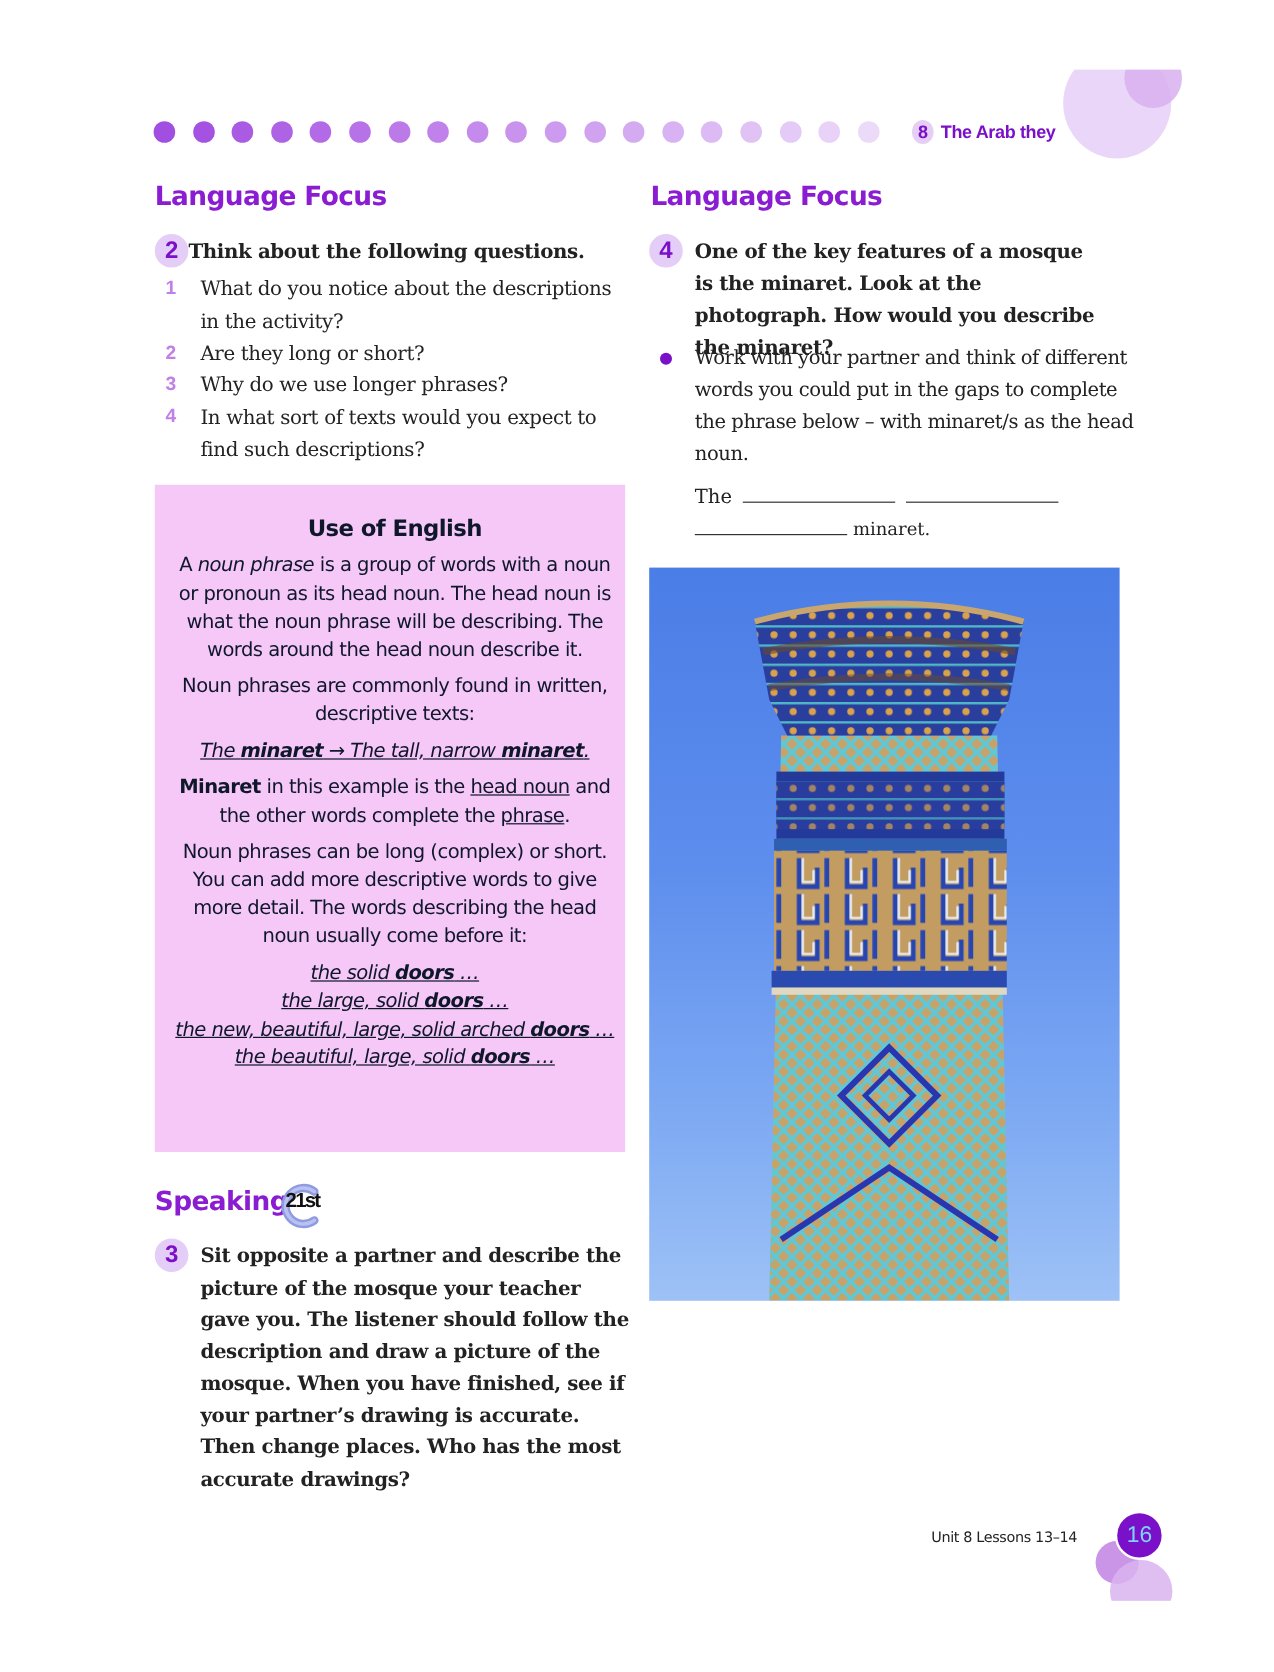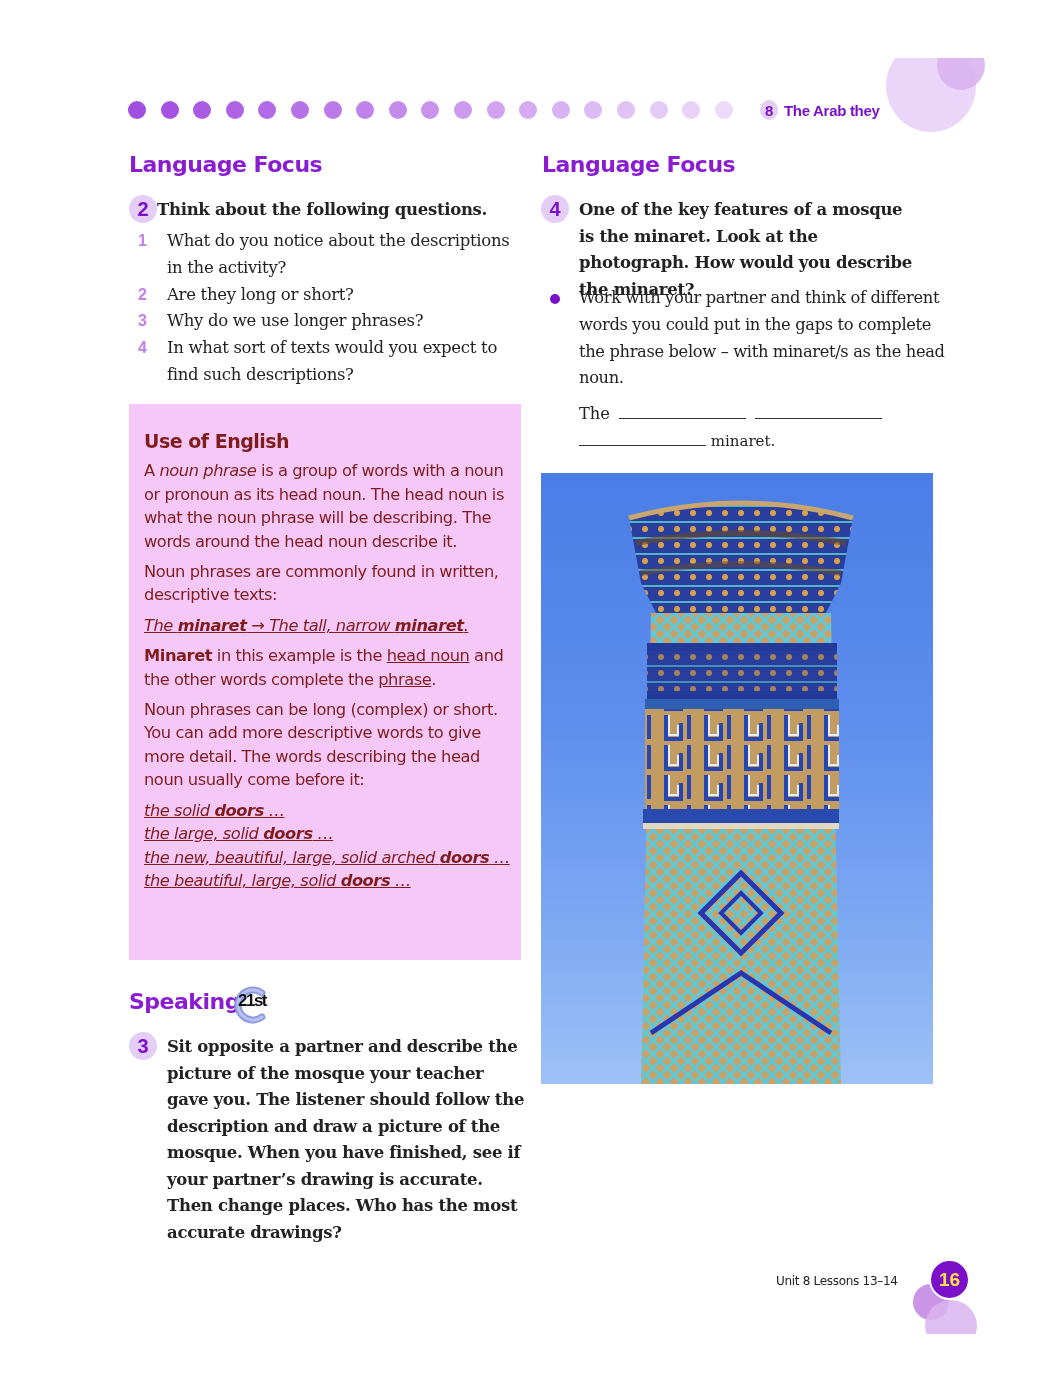--- a/index.html
+++ b/index.html
@@ -30,36 +30,36 @@
     font-family: "Liberation Sans", sans-serif; font-weight: bold; color: #7a11c9; font-size: 20px;
     display: flex; align-items: center; justify-content: center;
   }
   .prompt { position: absolute; font-family: "DejaVu Serif", serif; font-weight: bold; font-size: 16.5px; line-height: 26.5px; color: #222; letter-spacing: -0.3px; }
   .qlist { position: absolute; left: 138px; top: 228px; width: 390px; margin: 0; padding: 0; list-style: none; }
   .qlist li { position: relative; padding-left: 29px; font-size: 16.5px; line-height: 26.8px; color: #222; letter-spacing: -0.3px; }
   .qlist li .n { position: absolute; left: 0; top: 0; font-family: "Liberation Sans", sans-serif; font-weight: bold; color: #c080e8; font-size: 16px; }
   .box {
     position: absolute; left: 129px; top: 404px; width: 392px; height: 556px; background: #f5c8f8;
   }
-  .box .inner { position: absolute; left: 15px; top: 26px; width: 370px; font-family: "DejaVu Sans", sans-serif; font-size: 16.3px; line-height: 23.4px; color: #7f1d1d; letter-spacing: -0.45px; }
+  .box .inner { position: absolute; left: 15px; top: 26px; width: 370px; font-family: "DejaVu Sans", sans-serif; font-size: 16.3px; line-height: 23.4px; color: #0f172a; letter-spacing: -0.45px; text-align: center; }
   .box h3 { margin: 0 0 6px 0; font-size: 19px; font-weight: bold; letter-spacing: -0.5px; }
   .box p { margin: 0 0 7px 0; }
   .box .ex { font-style: italic; text-decoration: underline; }
   .box u { }
   .bullet-text { position: absolute; left: 579px; top: 285px; width: 370px; font-size: 16.3px; line-height: 26.8px; color: #222; letter-spacing: -0.35px; }
   .bullet-dot { position: absolute; left: 550px; top: 294px; width: 10px; height: 10px; border-radius: 50%; background: #7a11c9; }
   .gapline { display: inline-block; border-bottom: 1.2px solid #333; height: 16px; vertical-align: baseline; }
   .photo {
     position: absolute; left: 541px; top: 473px; width: 392px; height: 611px; overflow: hidden;
     background: linear-gradient(180deg, #4a7de6 0%, #5d8ded 40%, #7eaaf3 75%, #9ec2f6 100%);
   }
   .footer { position: absolute; left: 776px; top: 1274px; font-family: "DejaVu Sans", sans-serif; font-size: 12px; color: #222; letter-spacing: -0.3px; }
   .pagenum {
     position: absolute; left: 929px; top: 1259px; width: 41px; height: 41px; border-radius: 50%; background: #7a11c9;
-    color: #fde047; font-family: "Liberation Sans", sans-serif; font-weight: bold; font-size: 19px;
+    color: #7dd3fc; font-family: "Liberation Sans", sans-serif; font-weight: normal; font-size: 19px;
     display: flex; align-items: center; justify-content: center; border: 2px solid #fff; box-sizing: border-box;
   }
   .icon21 {
     position: absolute; left: 232px; top: 985px; width: 38px; height: 38px;
   }
 </style>
 </head>
 <body>
 
 <div class="circle" style="left:886px; top:40px; width:90px; height:92px; background:#ead6f8;"></div>

